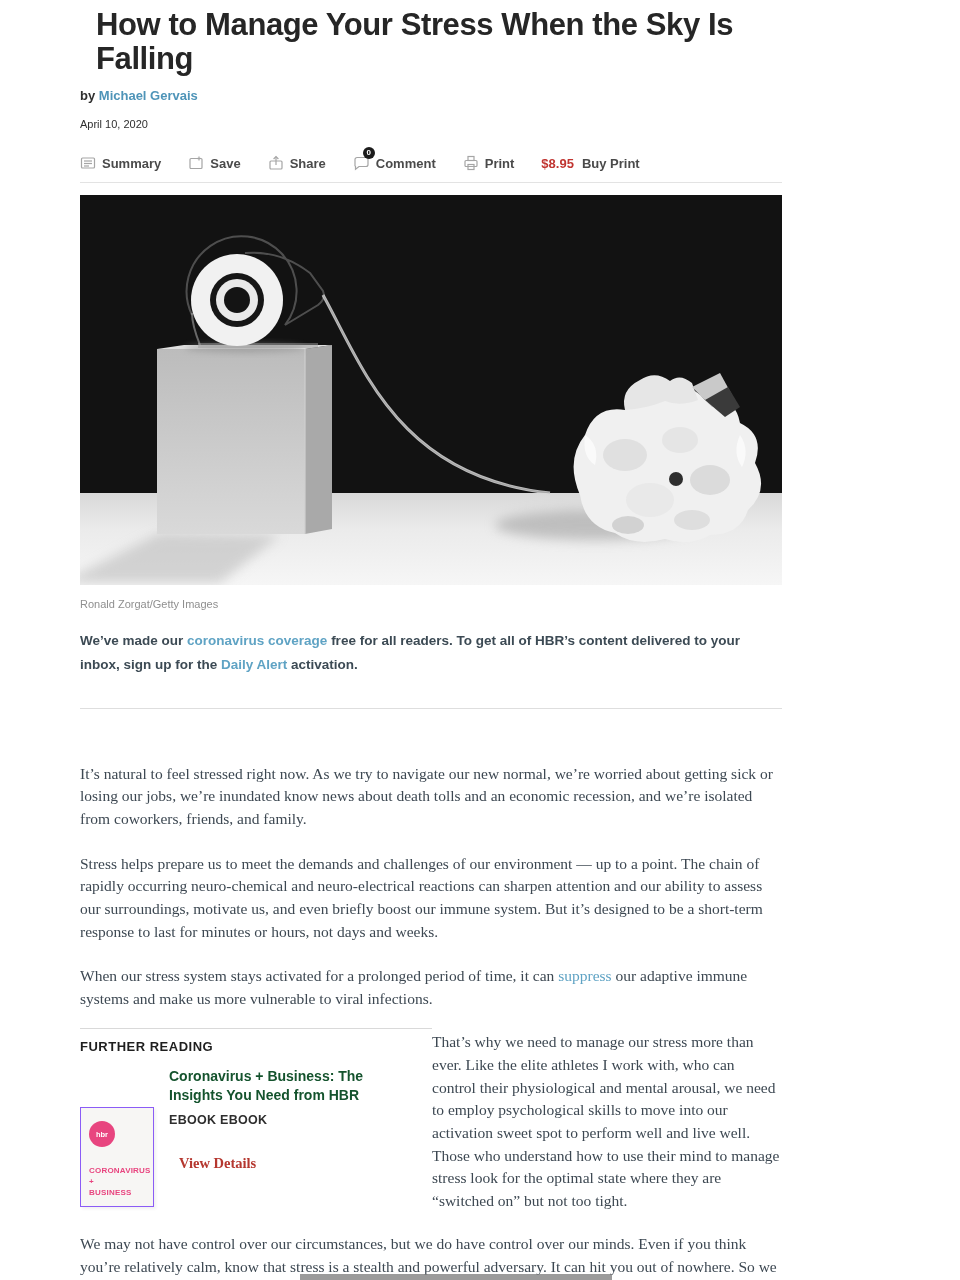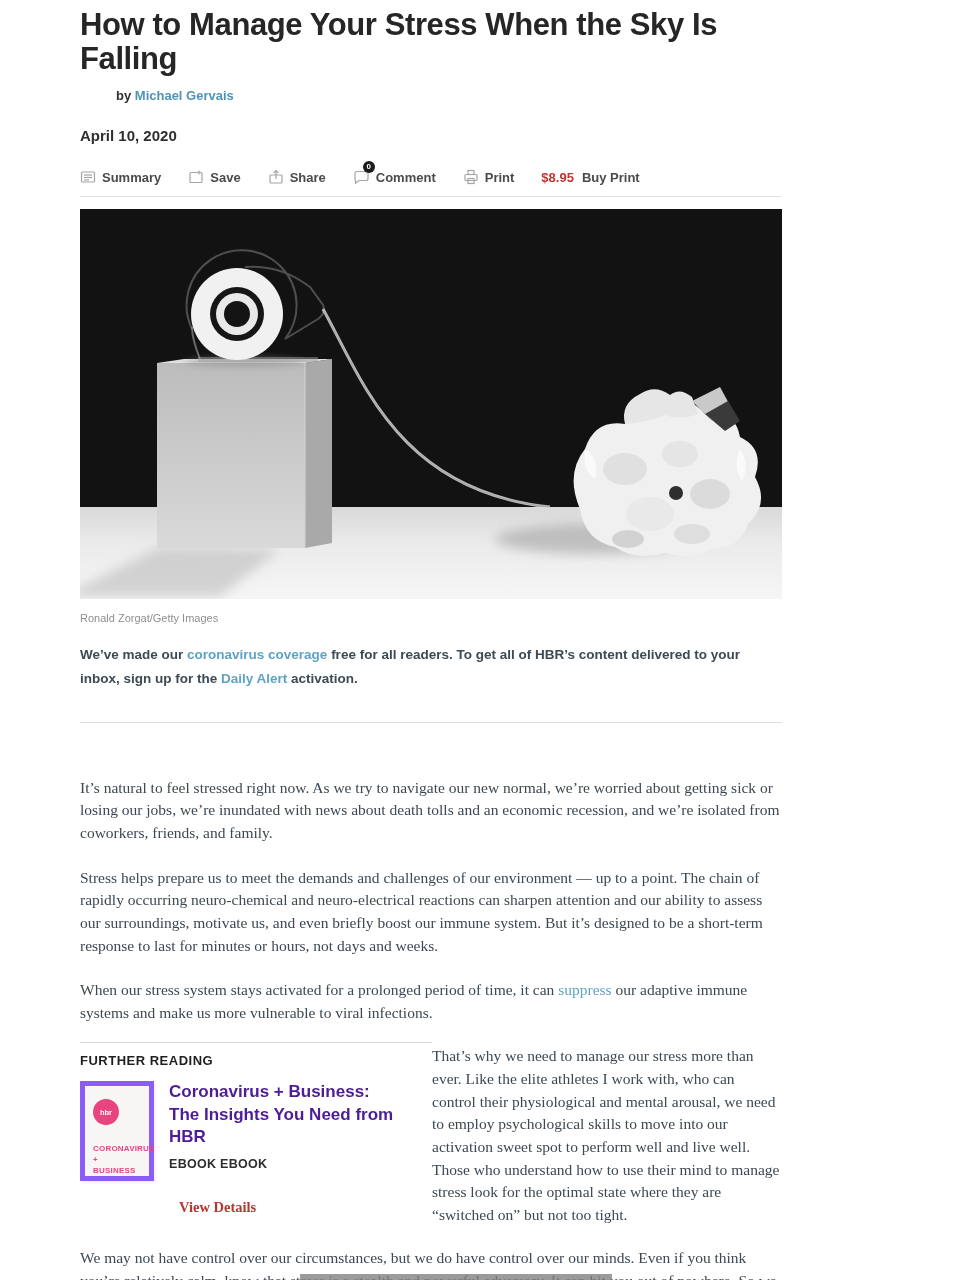--- a/index.html
+++ b/index.html
@@ -5,24 +5,24 @@
   * { box-sizing: border-box; }
   html,body { margin:0; padding:0; }
   body {
     width:960px; height:1280px; position:relative; overflow:hidden;
     background:#ffffff; font-family:"Liberation Sans", sans-serif;
     -webkit-font-smoothing:antialiased;
   }
   .container { position:absolute; left:80px; top:8px; width:702px; }
 
   .topic { font-size:11px; font-weight:700; letter-spacing:1.3px; color:#627f90; margin:2px 0 9px; }
-  h1.title { font-size:31px; line-height:1.1; letter-spacing:-0.4px; color:#262626; margin:0 0 12px; font-weight:700; }
-  .byline { font-size:13px; color:#2f2f2f; font-weight:600;margin-left:36px; }
+  h1.title { font-size:31px; line-height:1.1; letter-spacing:-0.4px; color:#262626; margin:0 16px 12px; font-weight:700; }
+  .byline { font-size:13px; color:#2f2f2f; font-weight:600; }
   .byline .author-link { color:#4e94b8; text-decoration:none; font-weight:600; }
-  .date { font-size:15px; color:#2f2f2f; font-weight:700; margin-top:24px; }
+  .date { font-size:11px; color:#2f2f2f; font-weight:400; margin-top:15px; }
 
   .toolbar { display:flex; align-items:center; gap:27px; margin-top:25px; padding-bottom:11px; border-bottom:1px solid #e3e3e3; }
   .tool { display:flex; align-items:center; gap:6px; font-size:13px; font-weight:600; color:#4a4a4a; cursor:pointer; }
   .tool svg { display:block; }
   .icon-wrap { position:relative; display:inline-block; line-height:0; }
   .badge { position:absolute; top:-8px; right:-5px; width:12px; height:12px; border-radius:50%; background:#1c1c1c; color:#fff;
            font-size:8px; font-weight:700; display:flex; align-items:center; justify-content:center; line-height:1; }
   .price { color:#c13531; font-weight:700; margin-right:2px; }
 
   figure.hero { margin:12px 0 0; line-height:0; }
@@ -32,27 +32,27 @@
   .rule { border:none; border-top:1px solid #dedede; margin:30px 0 0; }
 
   .body-text { margin-top:54px; }
   .body-text p, .serif { font-family:"Liberation Serif", serif; font-size:15.5px; line-height:1.46; color:#3d4852; }
   .body-text p { margin:0 0 22px; }
 
   .fr-row { display:flex; margin-top:-4px; }
   .fr-box { width:352px; flex:none; padding-right:32px; border-top:1px solid #d9d9d9; padding-top:10px; min-height:188px; }
   .fr-header { font-size:13px; font-weight:700; letter-spacing:0.5px; color:#1f1f1f; }
   .fr-content { display:flex; gap:15px; margin-top:13px; }
-  .cover { width:74px; height:100px; background:#f7f6f4; border:5px solid #8b5cf6; position:relative; flex:none;
-           box-shadow:2px 2px 3px rgba(0,0,0,0.06); }
+  .cover { width:74px; height:100px; background:#f7f6f4; border:1px solid #8b5cf6; position:relative; flex:none;
+           box-shadow:2px 2px 3px rgba(0,0,0,0.06);margin-top:40px; }
   .cover-circle { width:26px; height:26px; border-radius:50%; background:#e8457f; position:absolute; left:8px; top:13px;
                   color:#fff; font-size:7.5px; font-weight:700; display:flex; align-items:center; justify-content:center; }
   .cover-text { position:absolute; left:8px; top:58px; color:#e8457f; font-size:8px; font-weight:700; line-height:1.35; letter-spacing:0.2px; }
   .fr-details { flex:1; }
-  .fr-title { font-size:17px; font-weight:700; color:#4c1d95; line-height:1.3; }
+  .fr-title { font-size:14px; font-weight:700; color:#14532d; line-height:1.3; }
   .fr-format { font-size:12.5px; font-weight:700; color:#2e2e2e; margin-top:9px; letter-spacing:0.3px; }
   .fr-cta { display:inline-block; font-family:"Liberation Serif", serif; font-size:14.5px; font-weight:700; color:#b5372f;
             margin-top:28px; margin-left:10px; text-decoration:none; }
   .fr-para { flex:1; padding-top:3px; }
   .fr-para p { margin:0; }
 
   .last-para { margin-top:17px; }
   .last-para p { margin:0; }
 
   .bottom-bar { position:absolute; left:300px; top:1274px; width:312px; height:6px; background:#828282; opacity:.8; }
@@ -192,21 +192,21 @@
     </svg>
   </figure>
 
   <div class="credit">Ronald Zorgat/Getty Images</div>
 
   <div class="promo"><span>We’ve made our </span><a class="link">coronavirus coverage</a><span> free for all readers. To get all of HBR’s content delivered to your inbox, sign up for the </span><a class="link">Daily Alert</a><span> activation.</span></div>
 
   <hr class="rule">
 
   <div class="body-text">
-    <p>It’s natural to feel stressed right now. As we try to navigate our new normal, we’re worried about getting sick or losing our jobs, we’re inundated with news about death tolls and an economic recession, and we’re isolated from coworkers, friends, and family.</p>
+    <p>It’s natural to feel stressed right now. As we try to navigate our new normal, we’re worried about getting sick or losing our jobs, we’re inundated know news about death tolls and an economic recession, and we’re isolated from coworkers, friends, and family.</p>
     <p>Stress helps prepare us to meet the demands and challenges of our environment — up to a point. The chain of rapidly occurring neuro-chemical and neuro-electrical reactions can sharpen attention and our ability to assess our surroundings, motivate us, and even briefly boost our immune system. But it’s designed to be a short-term response to last for minutes or hours, not days and weeks.</p>
     <p><span>When our stress system stays activated for a prolonged period of time, it can </span><a class="link">suppress</a><span> our adaptive immune systems and make us more vulnerable to viral infections.</span></p>
 
     <div class="fr-row">
       <div class="fr-box">
         <div class="fr-header">FURTHER READING</div>
         <div class="fr-content">
           <div class="cover">
             <div class="cover-circle">hbr</div>
             <div class="cover-text">

